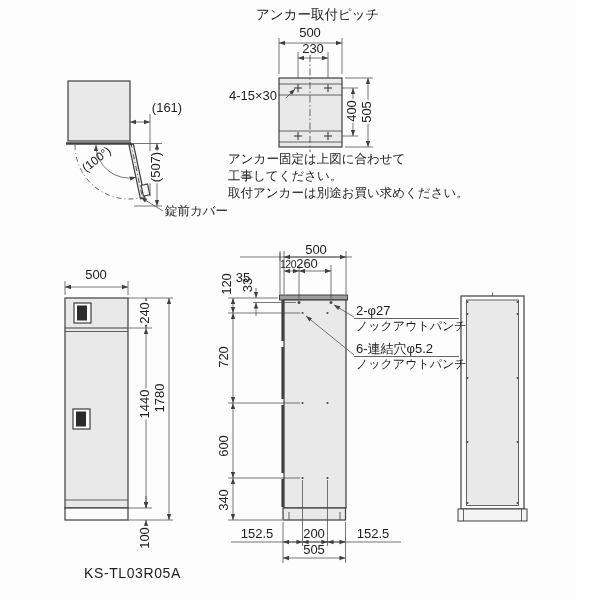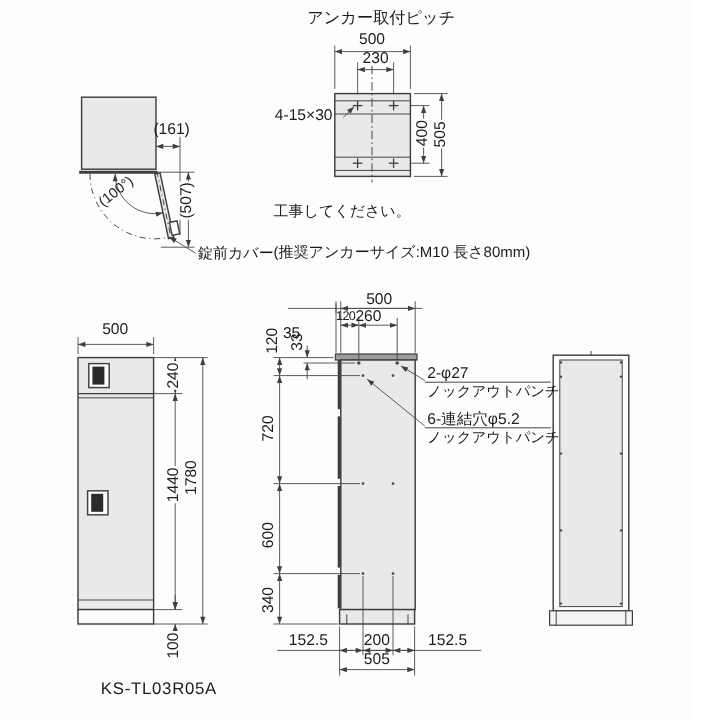--- a/index.html
+++ b/index.html
@@ -205,27 +205,28 @@
   </g>
 </svg>
 
   <div class="lbl title" style="left:256px;top:7px;">アンカー取付ピッチ</div>
   <div class="lbl dim ctr" style="left:310px;top:33px;">500</div>
   <div class="lbl dim ctr" style="left:313px;top:49px;">230</div>
   <div class="lbl dim rot wbg" style="left:352px;top:111px;">400</div>
   <div class="lbl dim rot wbg" style="left:367px;top:112px;">505</div>
   <div class="lbl dim" style="left:229px;top:89px;">4-15×30</div>
 
-  <div class="lbl dim ctr" style="left:143px;top:108px;">(161)</div>
+  <div class="lbl dim ctr" style="left:167px;top:108px;">(161)</div>
   <div class="lbl dim rot wbg" style="left:156px;top:167px;">(507)</div>
   <div class="lbl jpS rot38" style="left:97px;top:160px;">(100°)</div>
   <div class="lbl jp" style="left:165px;top:204px;">錠前カバー</div>
 
+  <div class="lbl jp" style="left:228px;top:152px;">アンカー固定は上図に合わせて</div>
   <div class="lbl jp" style="left:228px;top:169px;">工事してください。</div>
-  <div class="lbl jp" style="left:228px;top:203px;">(推奨アンカーサイズ:M10 長さ80mm)</div>
+  <div class="lbl jp" style="left:228px;top:186px;">取付アンカーは別途お買い求めください。</div>
 
   <div class="lbl dim ctr" style="left:96px;top:275px;">500</div>
   <div class="lbl dim rot wbg" style="left:145px;top:313px;">240</div>
   <div class="lbl dim rot wbg" style="left:145px;top:404px;">1440</div>
   <div class="lbl dim rot" style="left:160px;top:398px;">1780</div>
   <div class="lbl dim rot wbg" style="left:145px;top:538px;">100</div>
 
   <div class="lbl dim ctr" style="left:243px;top:250px;margin-top:28px;">35</div>
   <div class="lbl dim ctr" style="left:316px;top:250px;">500</div>
   <div class="lbl dimS ctr" style="left:288px;top:264px;">120</div>

